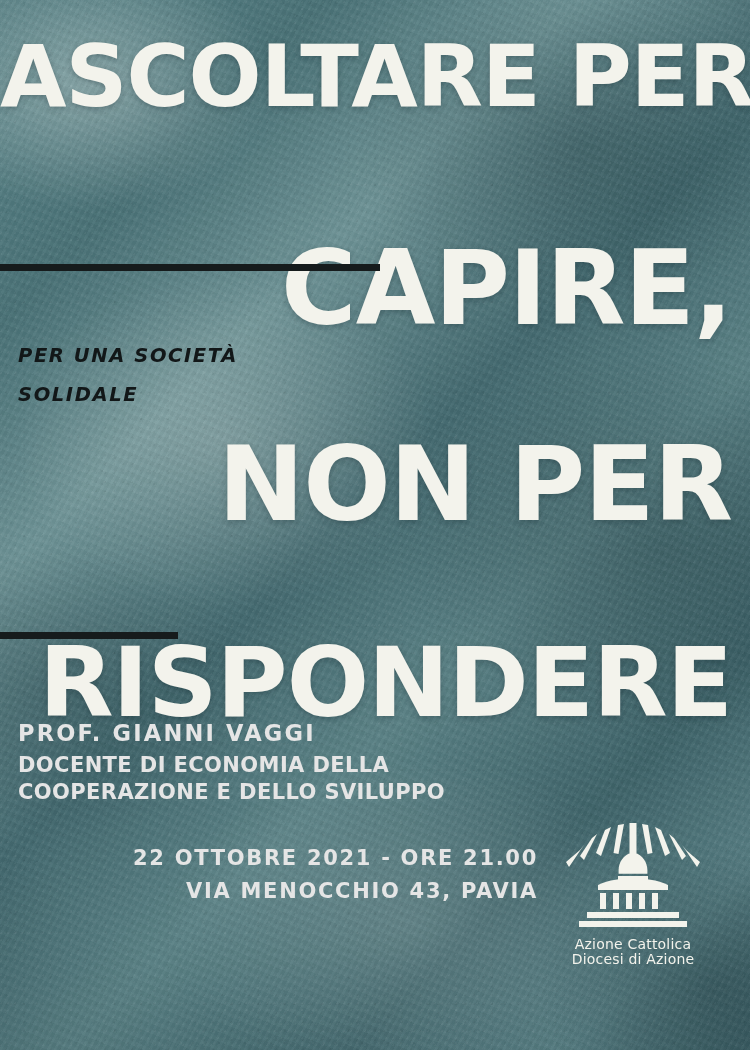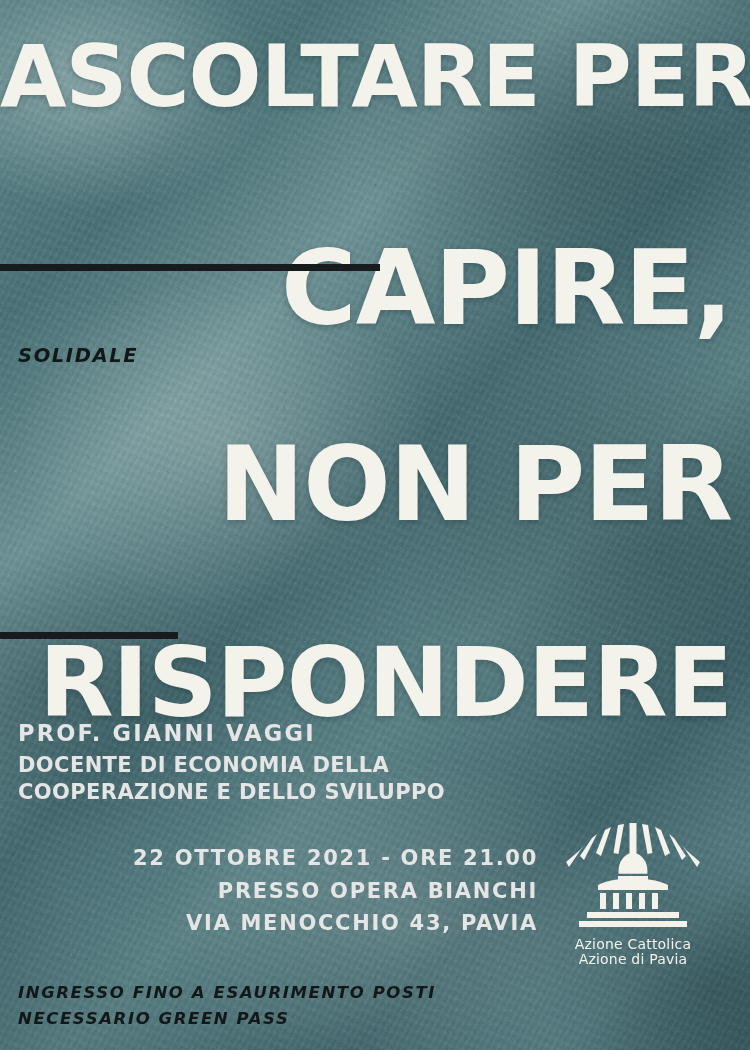--- a/index.html
+++ b/index.html
@@ -194,40 +194,36 @@
     <span class="line hl-1">ASCOLTARE PER</span>
     <span class="line hl-2">CAPIRE,</span>
     <span class="line hl-3">NON PER</span>
     <span class="line hl-4">RISPONDERE</span>
   </div>
 
   <div class="rule rule-1"></div>
   <div class="rule rule-2"></div>
 
   <div class="subtitle">
+    <span class="sline">PER UNA SOCIETÀ</span>
     <span class="sline">SOLIDALE</span>
   </div>
 
   <div class="details">
     <div class="speaker-name">PROF. GIANNI VAGGI</div>
     <div class="speaker-role">
       <div>DOCENTE DI ECONOMIA DELLA</div>
       <div>COOPERAZIONE E DELLO SVILUPPO</div>
     </div>
     <div class="when-where">
       <div>22 OTTOBRE 2021 - ORE 21.00</div>
-      <div>PRESSO OPERA BIANCHI</div>
       <div>VIA MENOCCHIO 43, PAVIA</div>
     </div>
   </div>
 
-  <div class="notes">
-    <span class="nline">INGRESSO FINO A ESAURIMENTO POSTI</span>
-    <span class="nline">NECESSARIO GREEN PASS</span>
-  </div>
 
   <div class="logo">
     <svg width="180" height="110" viewBox="0 0 180 110" aria-hidden="true">
       <g fill="#f3f3ec">
 
         <rect x="86.5" y="0" width="7" height="30"></rect>
         <polygon points="75,2 81,1 75.5,31 70.5,30"></polygon>
         <polygon points="105,2 99,1 104.5,31 109.5,30"></polygon>
         <polygon points="62,7 68,4 58,33 53,30"></polygon>
         <polygon points="118,7 112,4 122,33 127,30"></polygon>
@@ -244,17 +240,17 @@
         <rect x="70" y="70" width="6" height="16"></rect>
         <rect x="83" y="70" width="6" height="16"></rect>
         <rect x="96" y="70" width="6" height="16"></rect>
         <rect x="109" y="70" width="6" height="16"></rect>
         <rect x="44" y="89" width="92" height="6"></rect>
         <rect x="36" y="98" width="108" height="6"></rect>
       </g>
     </svg>
     <div class="logo-text">
       <span>Azione Cattolica</span>
-      <span>Azione di Pavia</span>
+      <span>Diocesi di Azione</span>
     </div>
   </div>
 
 </div>
 
 </body></html>

